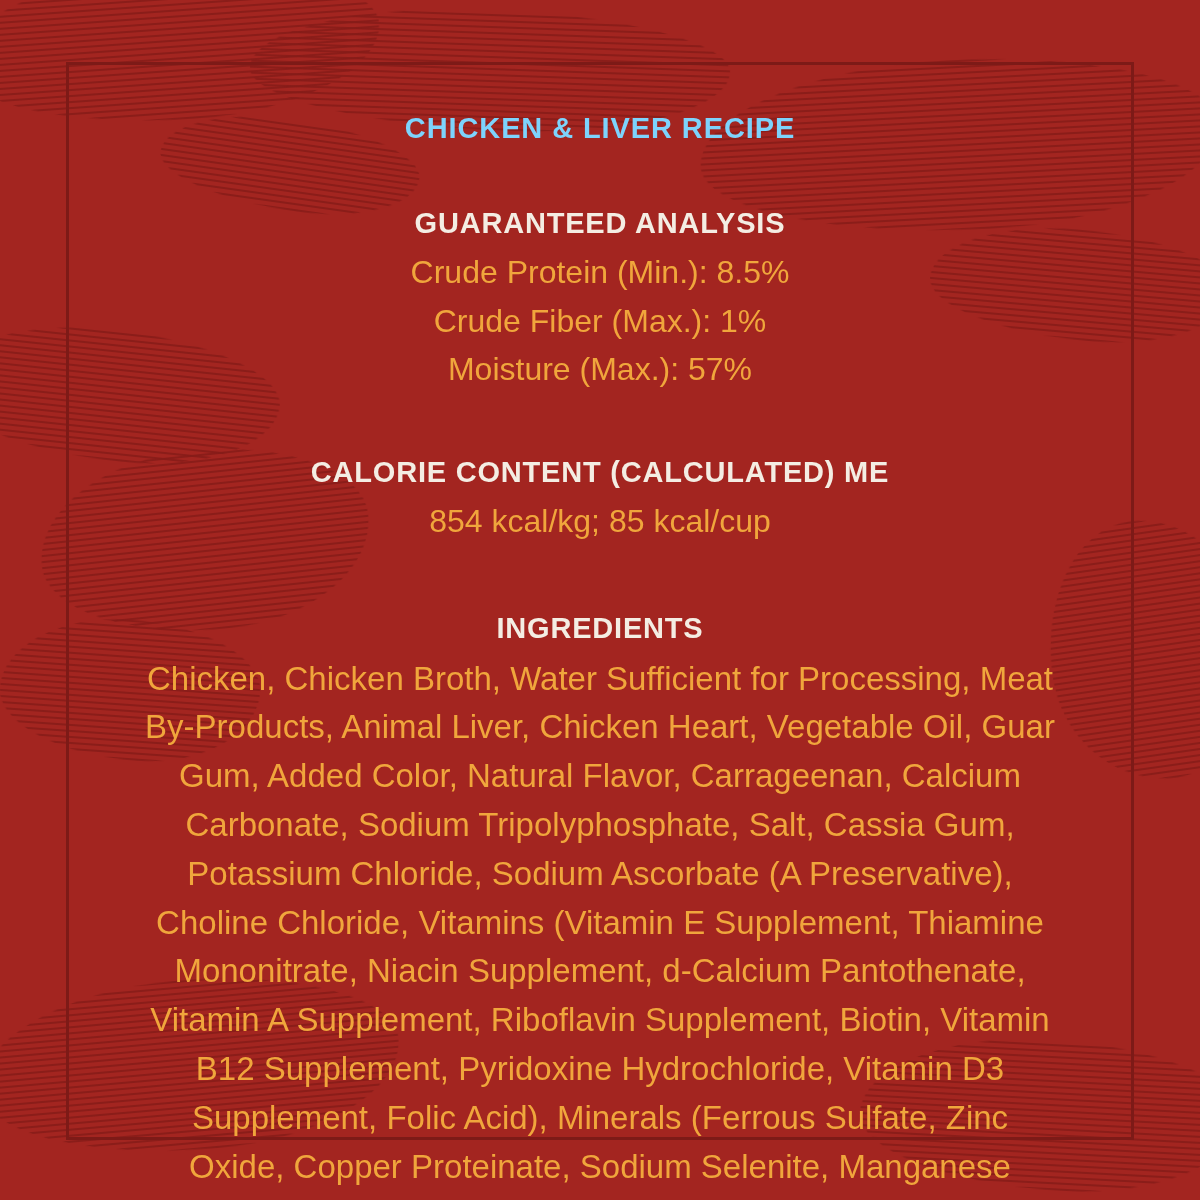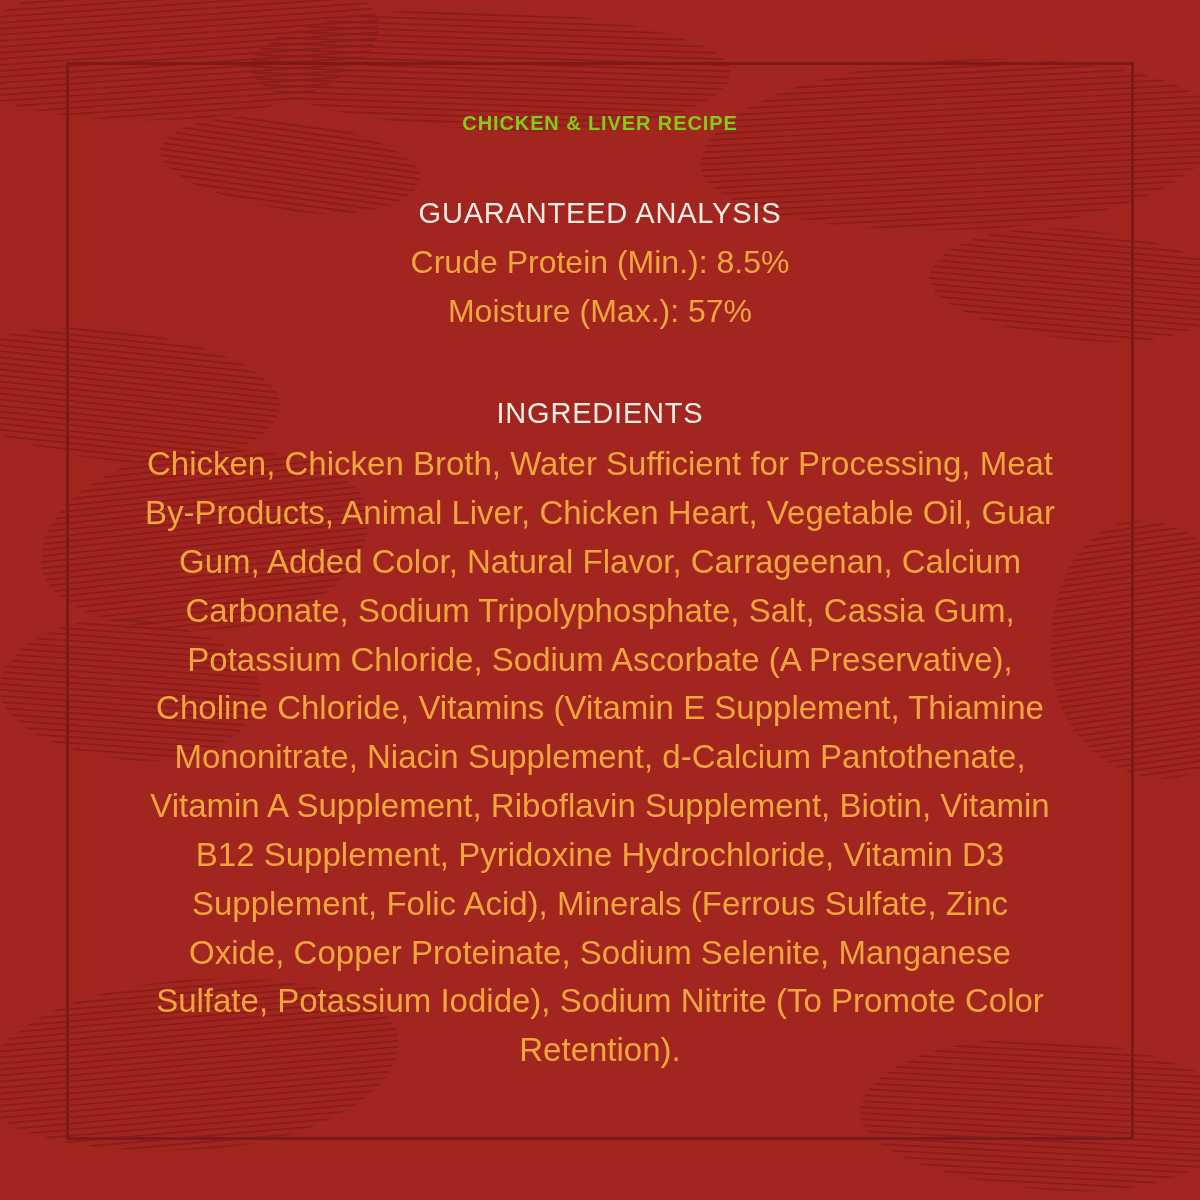--- a/index.html
+++ b/index.html
@@ -67,31 +67,31 @@
 
   .content {
     position: absolute;
     left: 120px;
     right: 120px;
     top: 112px;
     text-align: center;
   }
 
   .recipe-title {
-    color: #84cc16;
-    font-size: 20px;
+    color: #7dd3fc;
+    font-size: 29px;
     font-weight: bold;
     letter-spacing: 0.9px;
     margin: 0 0 62px 0;
   }
 
   .section-heading {
     color: #f4ede3;
     font-size: 29px;
-    font-weight: normal;
+    font-weight: bold;
     letter-spacing: 0.8px;
     margin: 0 0 8px 0;
   }
 
   .body-line {
     color: #f0a63c;
     font-size: 32px;
     line-height: 1.52;
     margin: 0;
     font-weight: normal;
@@ -132,23 +132,28 @@
 
   <div class="frame"></div>
 
   <div class="content">
 
     <h1 class="recipe-title">CHICKEN &amp; LIVER RECIPE</h1>
 
     <section class="block-analysis">
       <h2 class="section-heading">GUARANTEED ANALYSIS</h2>
       <p class="body-line">Crude Protein (Min.): 8.5%</p>
+      <p class="body-line">Crude Fiber (Max.): 1%</p>
       <p class="body-line">Moisture (Max.): 57%</p>
     </section>
 
+    <section class="block-calories">
+      <h2 class="section-heading">CALORIE CONTENT (CALCULATED) ME</h2>
+      <p class="body-line">854 kcal/kg; 85 kcal/cup</p>
+    </section>
 
     <section>
       <h2 class="section-heading ingredients-heading">INGREDIENTS</h2>
       <p class="ingredients-text">Chicken, Chicken Broth, Water Sufficient for Processing, Meat By-Products, Animal Liver, Chicken Heart, Vegetable Oil, Guar Gum, Added Color, Natural Flavor, Carrageenan, Calcium Carbonate, Sodium Tripolyphosphate, Salt, Cassia Gum, Potassium Chloride, Sodium Ascorbate (A Preservative), Choline Chloride, Vitamins (Vitamin E Supplement, Thiamine Mononitrate, Niacin Supplement, d-Calcium Pantothenate, Vitamin A Supplement, Riboflavin Supplement, Biotin, Vitamin B12 Supplement, Pyridoxine Hydrochloride, Vitamin D3 Supplement, Folic Acid), Minerals (Ferrous Sulfate, Zinc Oxide, Copper Proteinate, Sodium Selenite, Manganese Sulfate, Potassium Iodide), Sodium Nitrite (To Promote Color Retention).</p>
     </section>
 
   </div>
 </div>
 
 </body></html>

